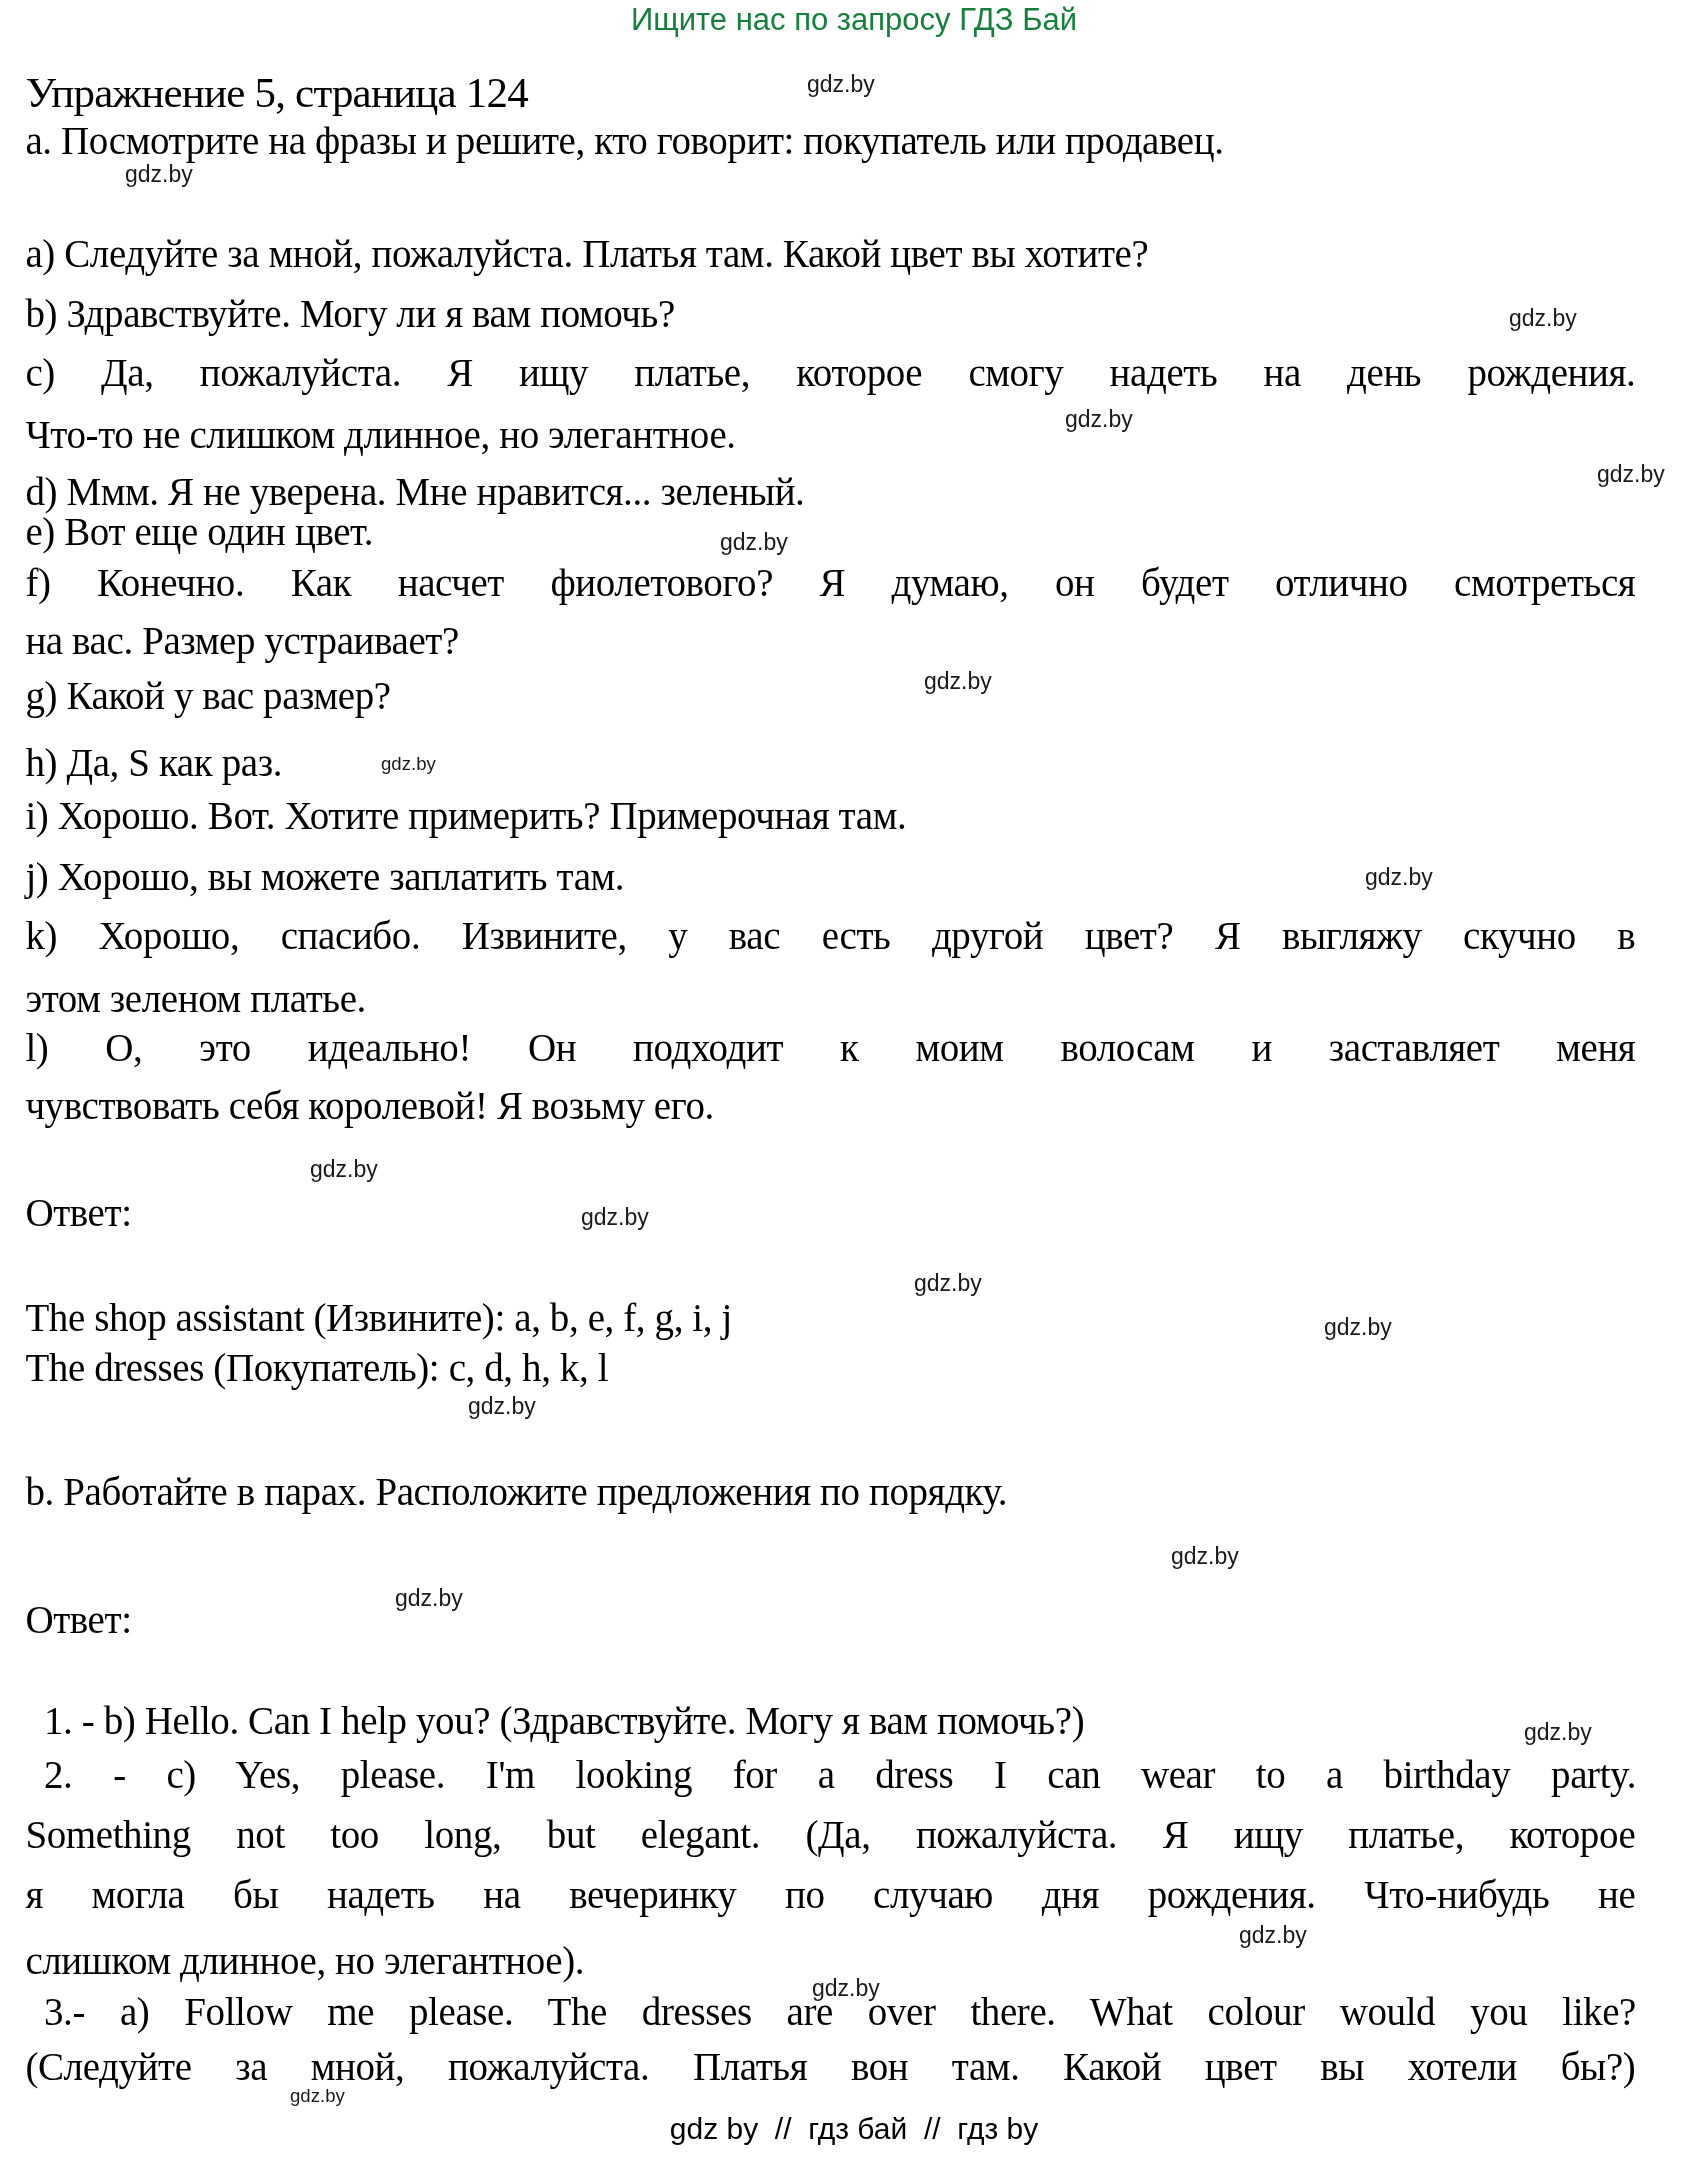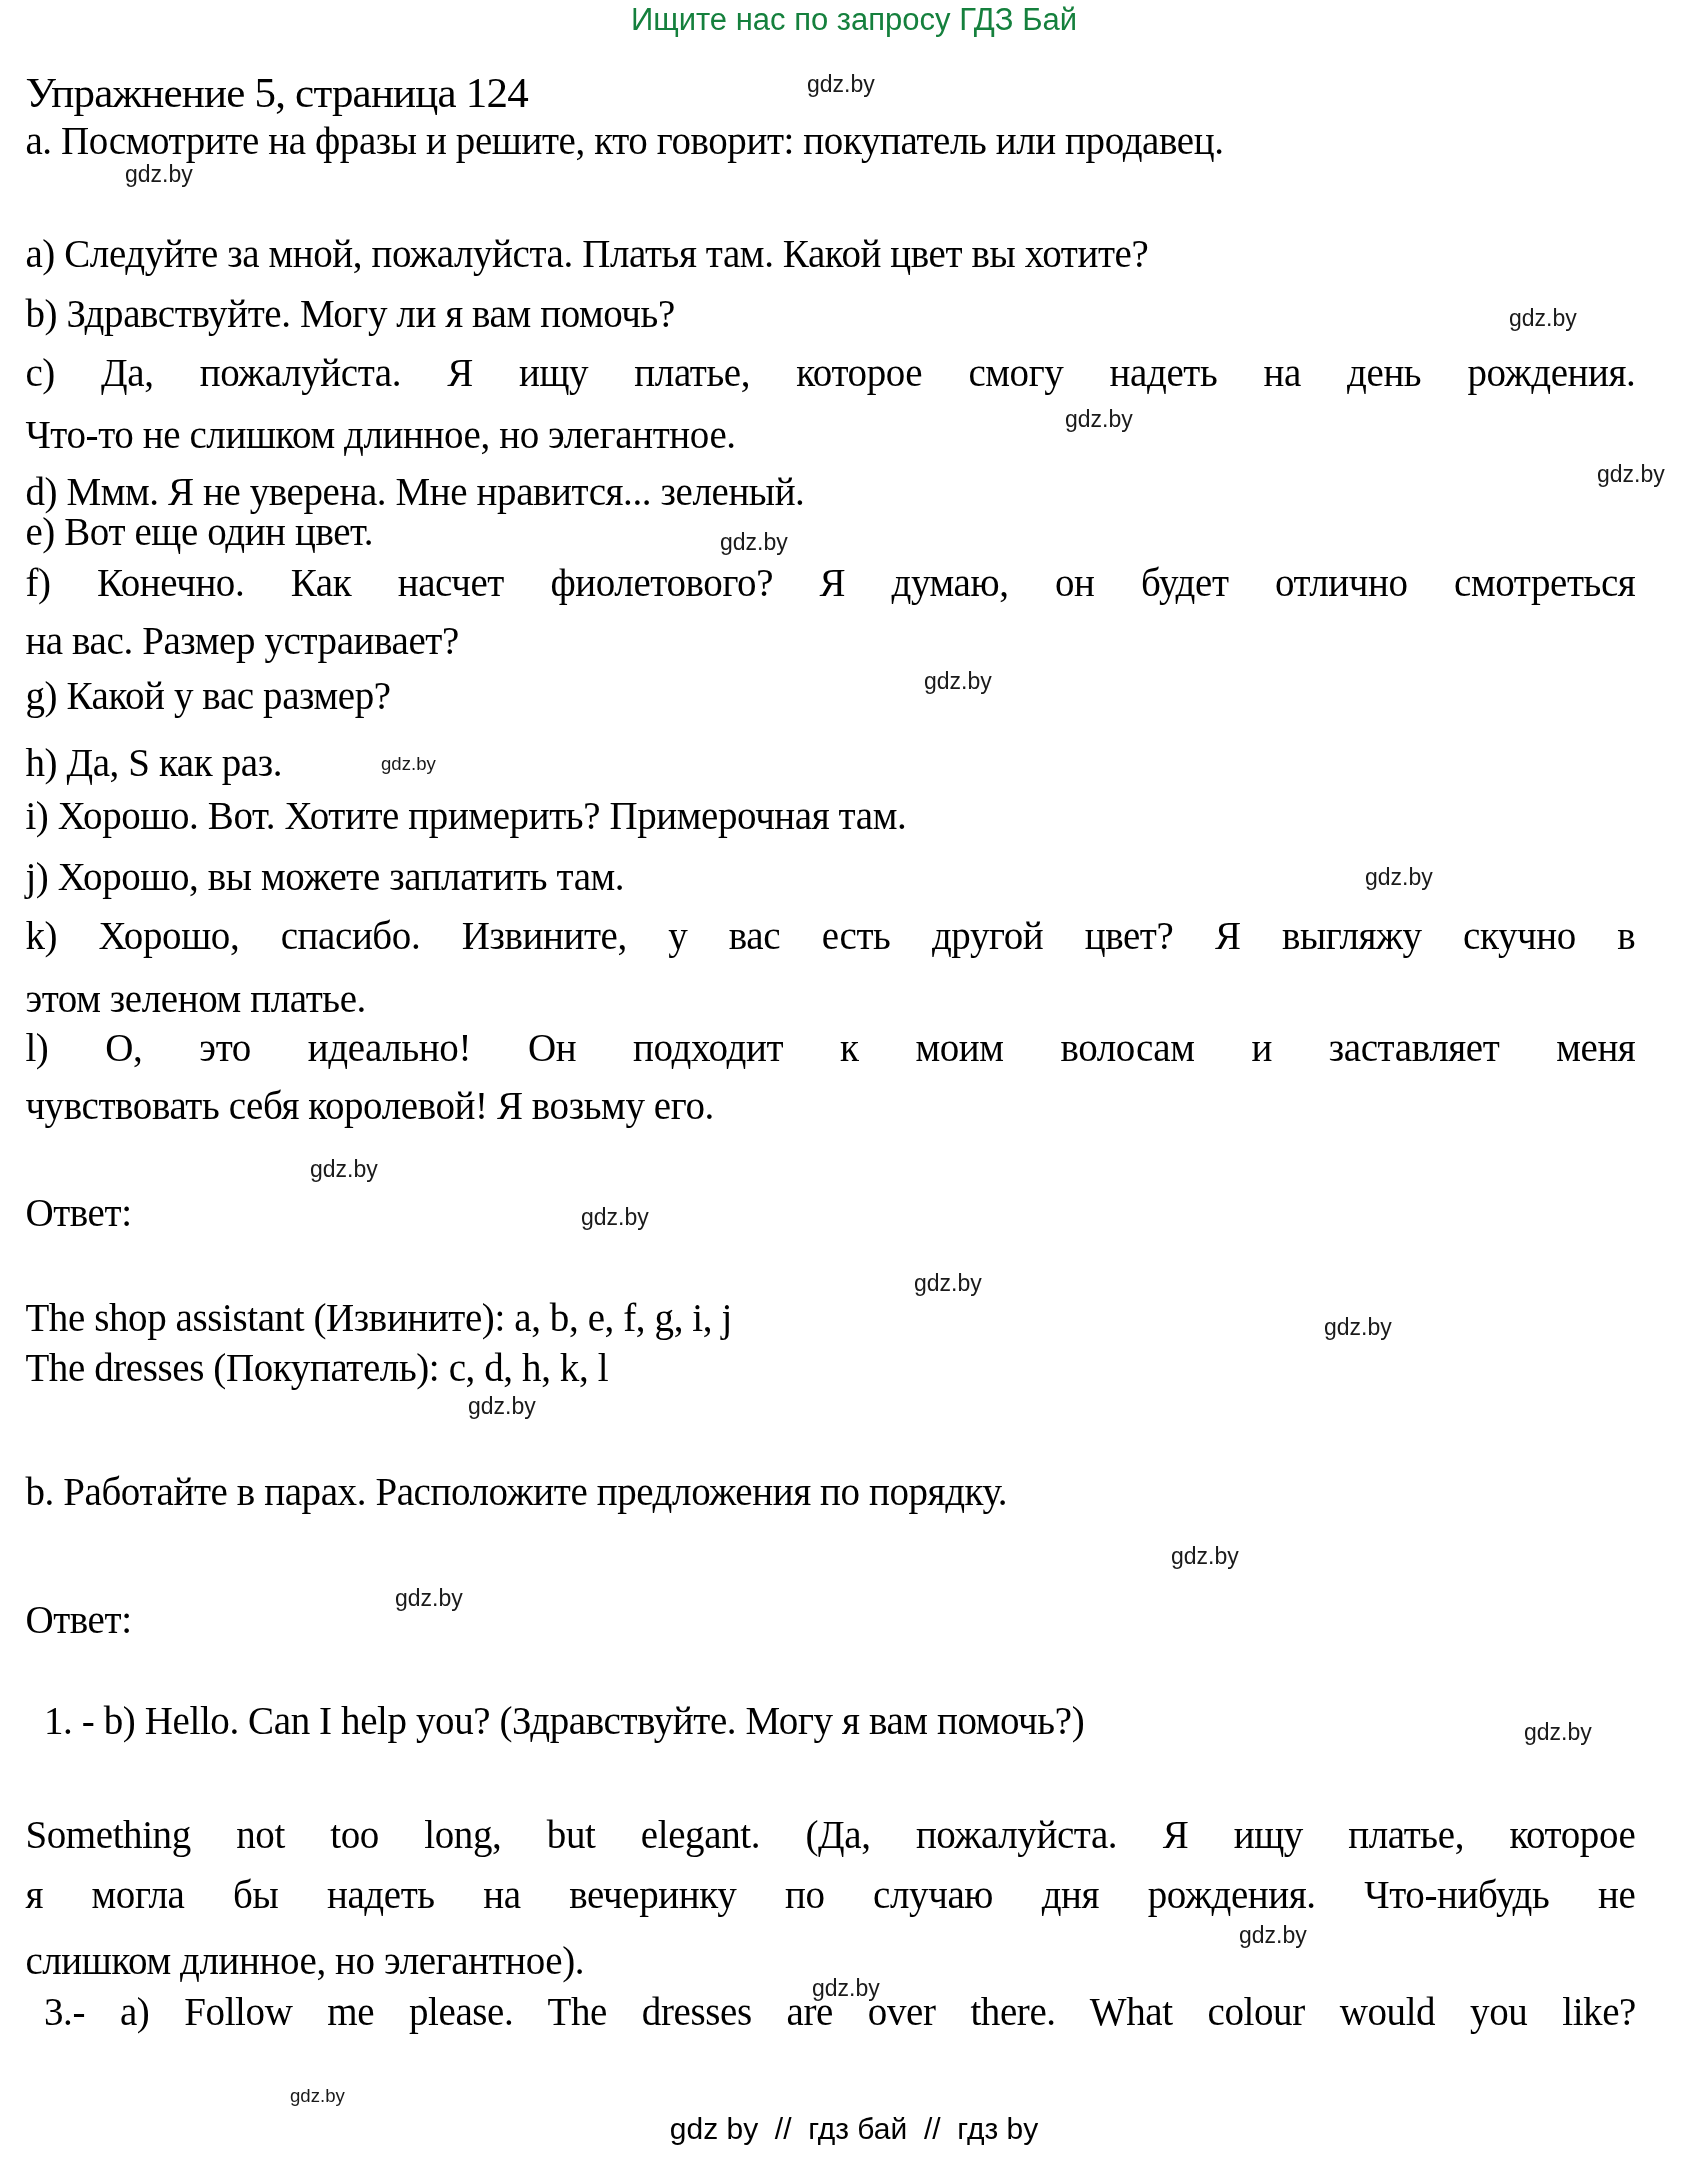--- a/index.html
+++ b/index.html
@@ -90,24 +90,26 @@
   <div class="ln" style="top:1084px">чувствовать себя королевой! Я возьму его.</div>
 
   <div class="ln" style="top:1191px">Ответ:</div>
   <div class="ln" style="top:1296px">The shop assistant (Извините): a, b, e, f, g, i, j</div>
   <div class="ln" style="top:1346px">The dresses (Покупатель): c, d, h, k, l</div>
 
   <div class="ln" style="top:1470px">b. Работайте в парах. Расположите предложения по порядку.</div>
   <div class="ln" style="top:1598px">Ответ:</div>
 
   <div class="ln ind" style="top:1699px">1. - b) Hello. Can I help you? (Здравствуйте. Могу я вам помочь?)</div>
+  <div class="ln ind jl" style="top:1753px">2. - c) Yes, please. I'm looking for a dress I can wear to a birthday party.</div>
   <div class="ln jl" style="top:1813px">Something not too long, but elegant. (Да, пожалуйста. Я ищу платье, которое</div>
   <div class="ln jl" style="top:1873px">я могла бы надеть на вечеринку по случаю дня рождения. Что-нибудь не</div>
   <div class="ln" style="top:1939px">слишком длинное, но элегантное).</div>
   <div class="ln ind jl" style="top:1990px">3.- a) Follow me please. The dresses are over there. What colour would you like?</div>
+  <div class="ln jl" style="top:2045px">(Следуйте за мной, пожалуйста. Платья вон там. Какой цвет вы хотели бы?)</div>
 
   <span class="wm" style="top:71px;left:807px">gdz.by</span>
   <span class="wm" style="top:161px;left:125px">gdz.by</span>
   <span class="wm" style="top:305px;left:1509px">gdz.by</span>
   <span class="wm" style="top:406px;left:1065px">gdz.by</span>
   <span class="wm" style="top:461px;left:1597px">gdz.by</span>
   <span class="wm" style="top:529px;left:720px">gdz.by</span>
   <span class="wm" style="top:668px;left:924px">gdz.by</span>
   <span class="wm sm" style="top:753px;left:381px">gdz.by</span>
   <span class="wm" style="top:864px;left:1365px">gdz.by</span>

